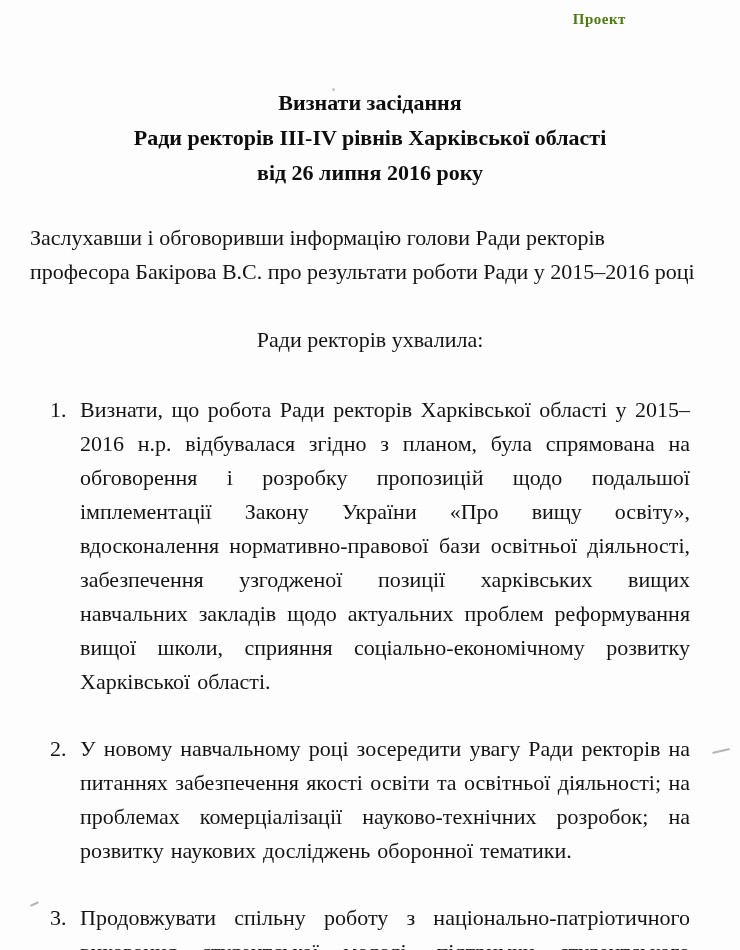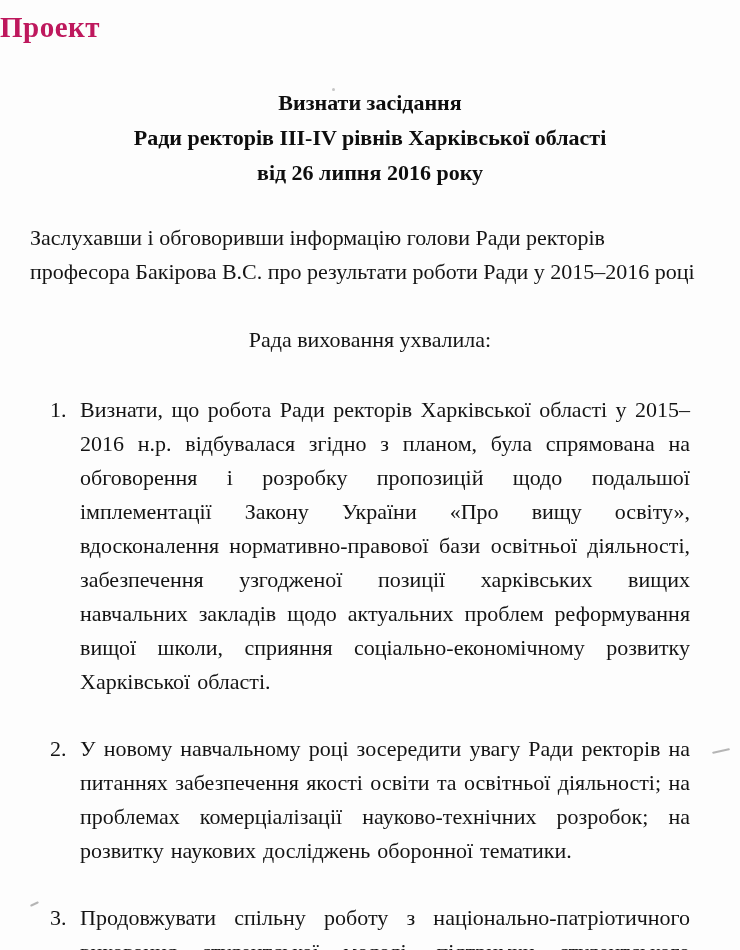--- a/index.html
+++ b/index.html
@@ -15,25 +15,25 @@
     font-family: "Liberation Serif", serif;
     color: #141414;
     overflow: hidden;
   }
   
   .project-label {
     position: absolute;
     top: 11px;
     left: 0;
     right: 114px;
-    text-align: left;
+    text-align: right;
     font-weight: bold;
-    font-size: 29px;
+    font-size: 15px;
     letter-spacing: 0.5px;
-    color: #be185d;
+    color: #4d7c0f;
   }
   
   .title-block {
     position: absolute;
     top: 85px;
     left: 0;
     width: 100%;
     text-align: center;
     font-weight: bold;
     font-size: 22px;
@@ -124,21 +124,21 @@
     <div>Визнати засідання</div>
     <div>Ради ректорів III-IV рівнів Харківської області</div>
     <div>від 26 липня 2016 року</div>
   </div>
 
   <div class="intro-block">
     <div>Заслухавши і обговоривши інформацію голови Ради ректорів</div>
     <div>професора Бакірова В.С. про результати роботи Ради у 2015–2016 році</div>
   </div>
 
-  <div class="resolution-heading">Рада виховання ухвалила:</div>
+  <div class="resolution-heading">Ради ректорів ухвалила:</div>
 
   <div class="resolution-list">
 
     <div class="list-item">
       <span class="item-number">1.</span>
       <span>Визнати, що робота Ради ректорів Харківської області у 2015–2016 н.р. відбувалася згідно з планом, була спрямована на обговорення і розробку пропозицій щодо подальшої імплементації Закону України «Про вищу освіту», вдосконалення нормативно-правової бази освітньої діяльності, забезпечення узгодженої позиції харківських вищих навчальних закладів щодо актуальних проблем реформування вищої школи, сприяння соціально-економічному розвитку Харківської області.</span>
     </div>
 
     <div class="list-item">
       <span class="item-number">2.</span>

